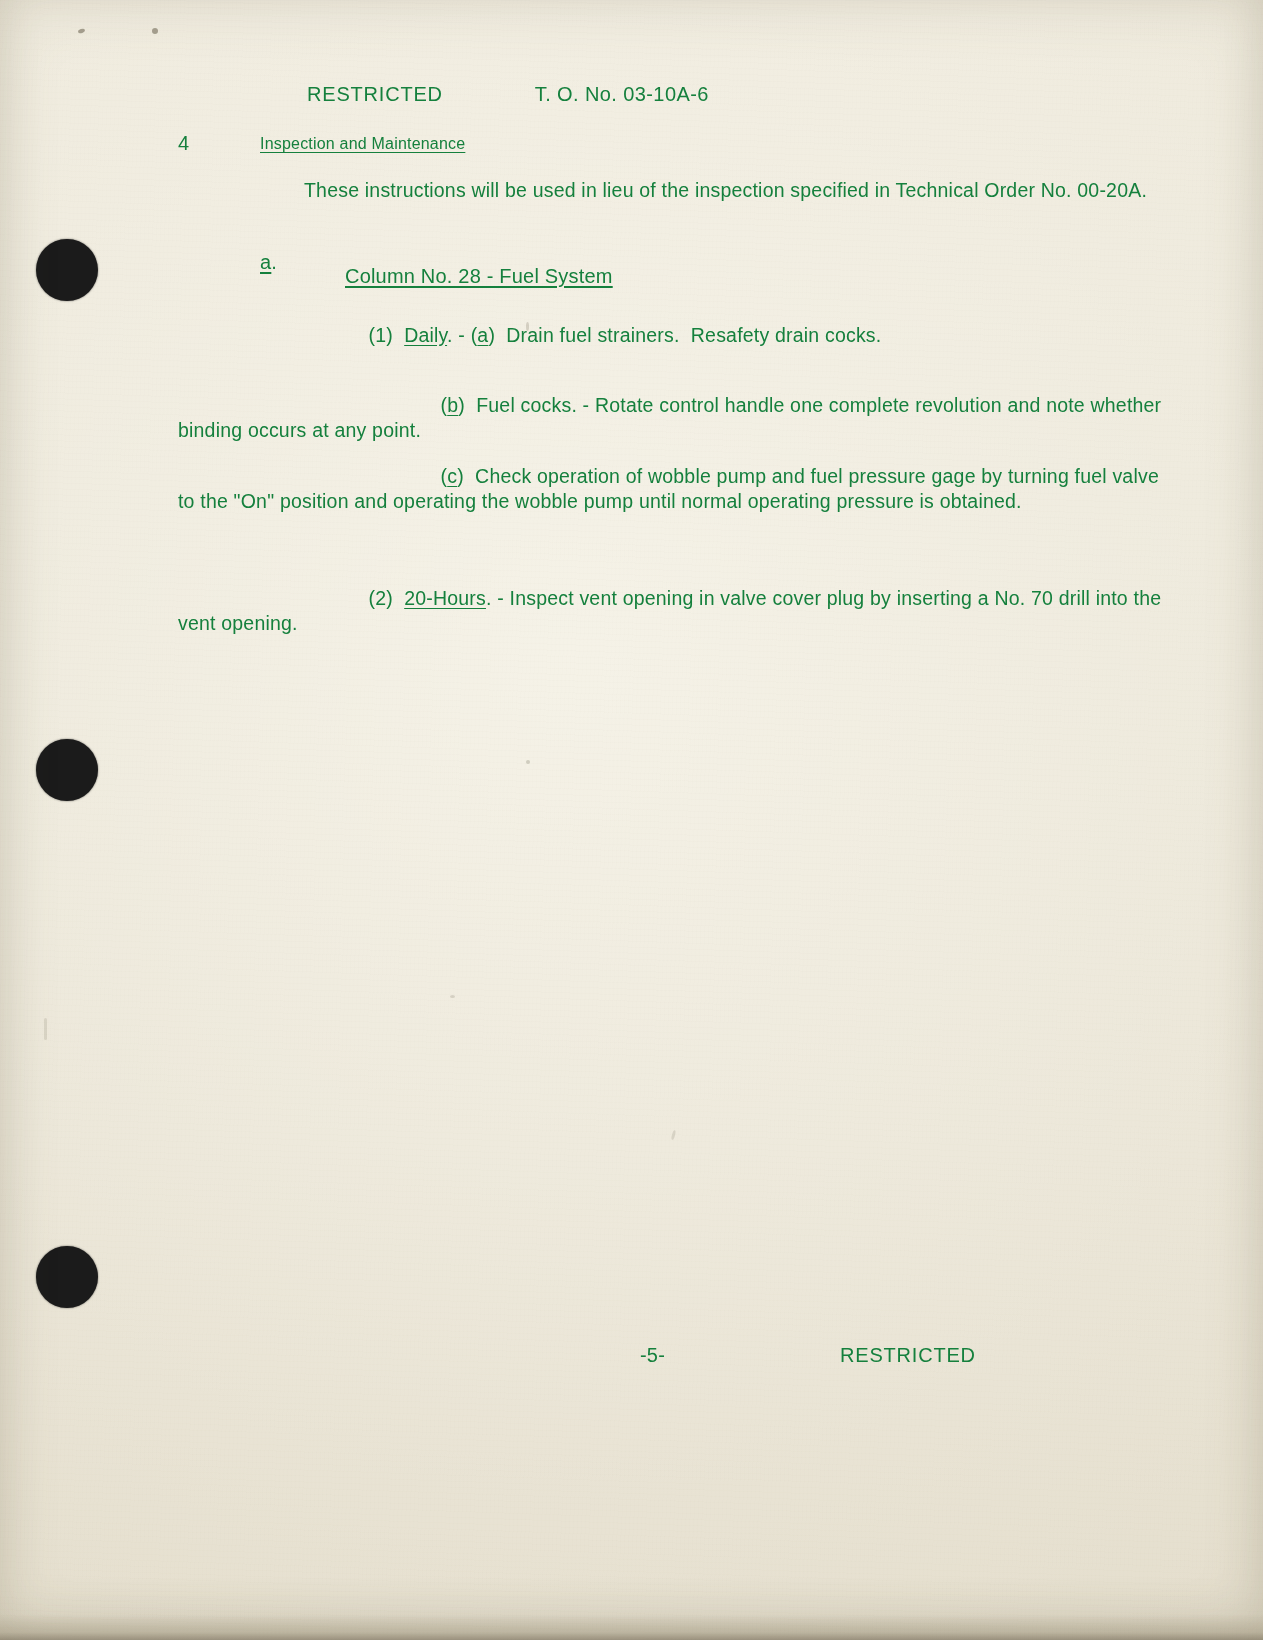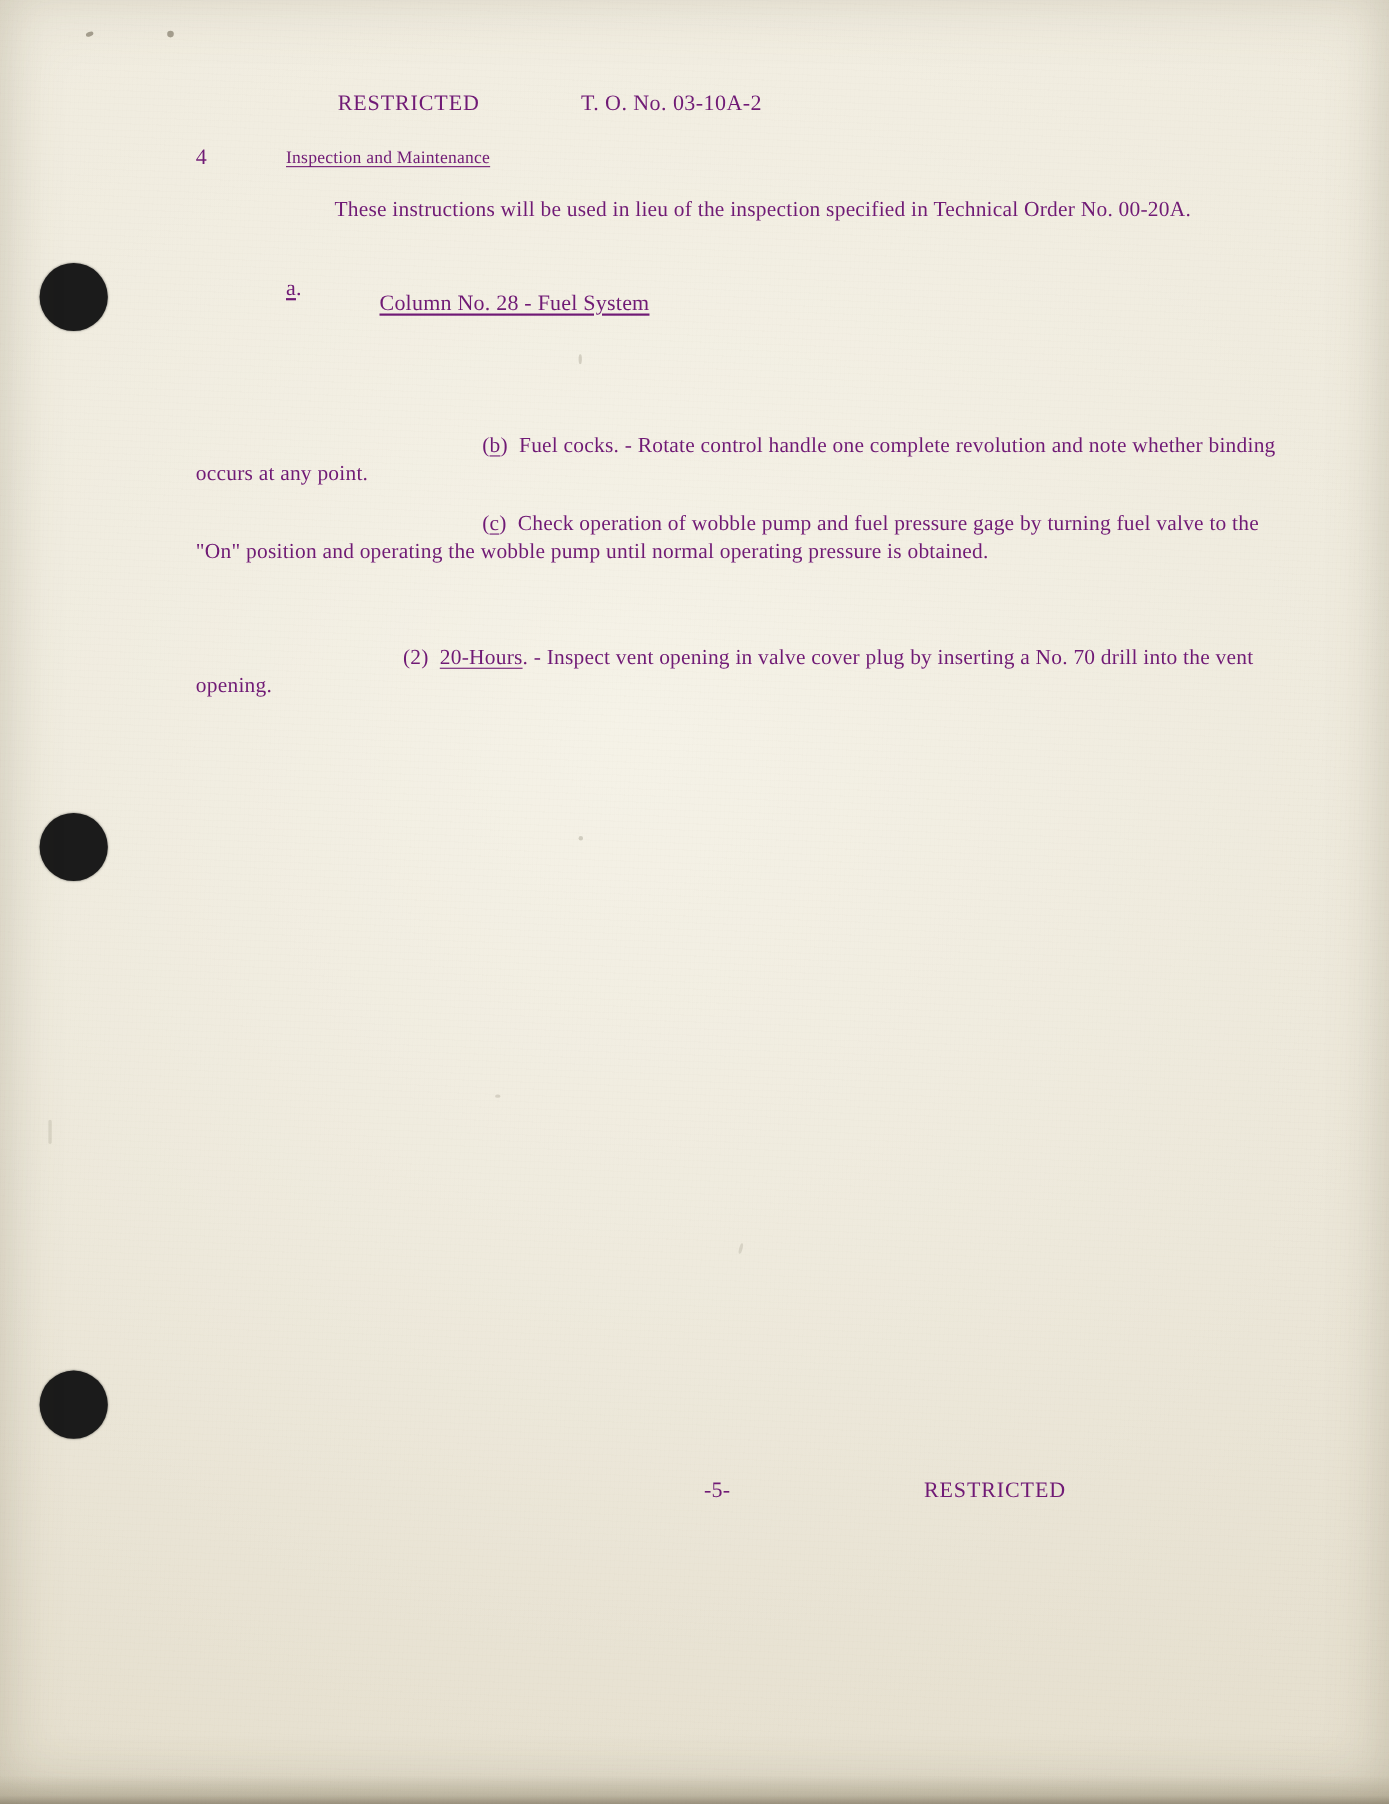--- a/index.html
+++ b/index.html
@@ -65,25 +65,25 @@
 
   .content {
     position: absolute;
     left: 0; top: 0;
     width: 1263px;
     height: 1640px;
     color: #2a2724;
   }
 
   .typed {
-    font-family: Liberation Serif, serif;
+    font-family: Liberation Sans, sans-serif;
     font-size: 19.5px;
     line-height: 25px;
     letter-spacing: 0.2px;
-    color: #701a75;
+    color: #15803d;
     white-space: pre-wrap;
   }
 
   .header-row {
     position: absolute;
     left: 307px;
     top: 82px;
     width: 700px;
     display: flex;
     align-items: baseline;
@@ -170,31 +170,34 @@
 </head>
 <body>
 
 <div class="page"></div>
 <div class="grain"></div>
 
 <div class="content">
 
   <div class="header-row">
     <span class="typed header-restricted">RESTRICTED</span>
-    <span class="typed header-to">T. O. No. 03-10A-2</span>
+    <span class="typed header-to">T. O. No. 03-10A-6</span>
   </div>
 
   <div class="typed sec-num">4</div>
   <div class="typed sec-title">Inspection and Maintenance</div>
 
   <div class="typed para indent1 p-intro">These instructions will be used in lieu of the inspection specified in Technical Order No. 00-20A.</div>
 
   <div class="typed sub-a-marker"><span class="letter">a</span><span>.</span></div>
   <div class="typed sub-a-title">Column No. 28 - Fuel System</div>
 
+  <div class="typed para p1">
+    <span style="display:inline-block;width:168px;"></span><span>(1)</span><span>&nbsp;&nbsp;</span><span class="u">Daily</span><span>. - </span><span>(<span class="u">a</span>)</span><span>&nbsp;&nbsp;</span><span>Drain fuel strainers.  Resafety drain cocks.</span>
+  </div>
 
   <div class="typed para p3">
     <span style="display:inline-block;width:240px;"></span><span>(<span class="u">c</span>)</span><span>&nbsp;&nbsp;</span><span>Check operation of wobble pump and fuel pressure gage by turning fuel valve to the "On" position and operating the wobble pump until normal operating pressure is obtained.</span>
   </div>
 
   <div class="typed para p2">
     <span style="display:inline-block;width:240px;"></span><span>(<span class="u">b</span>)</span><span>&nbsp;&nbsp;</span><span>Fuel cocks. - Rotate control handle one complete revolution and note whether binding occurs at any point.</span>
   </div>
 
   <div class="typed para p4">

